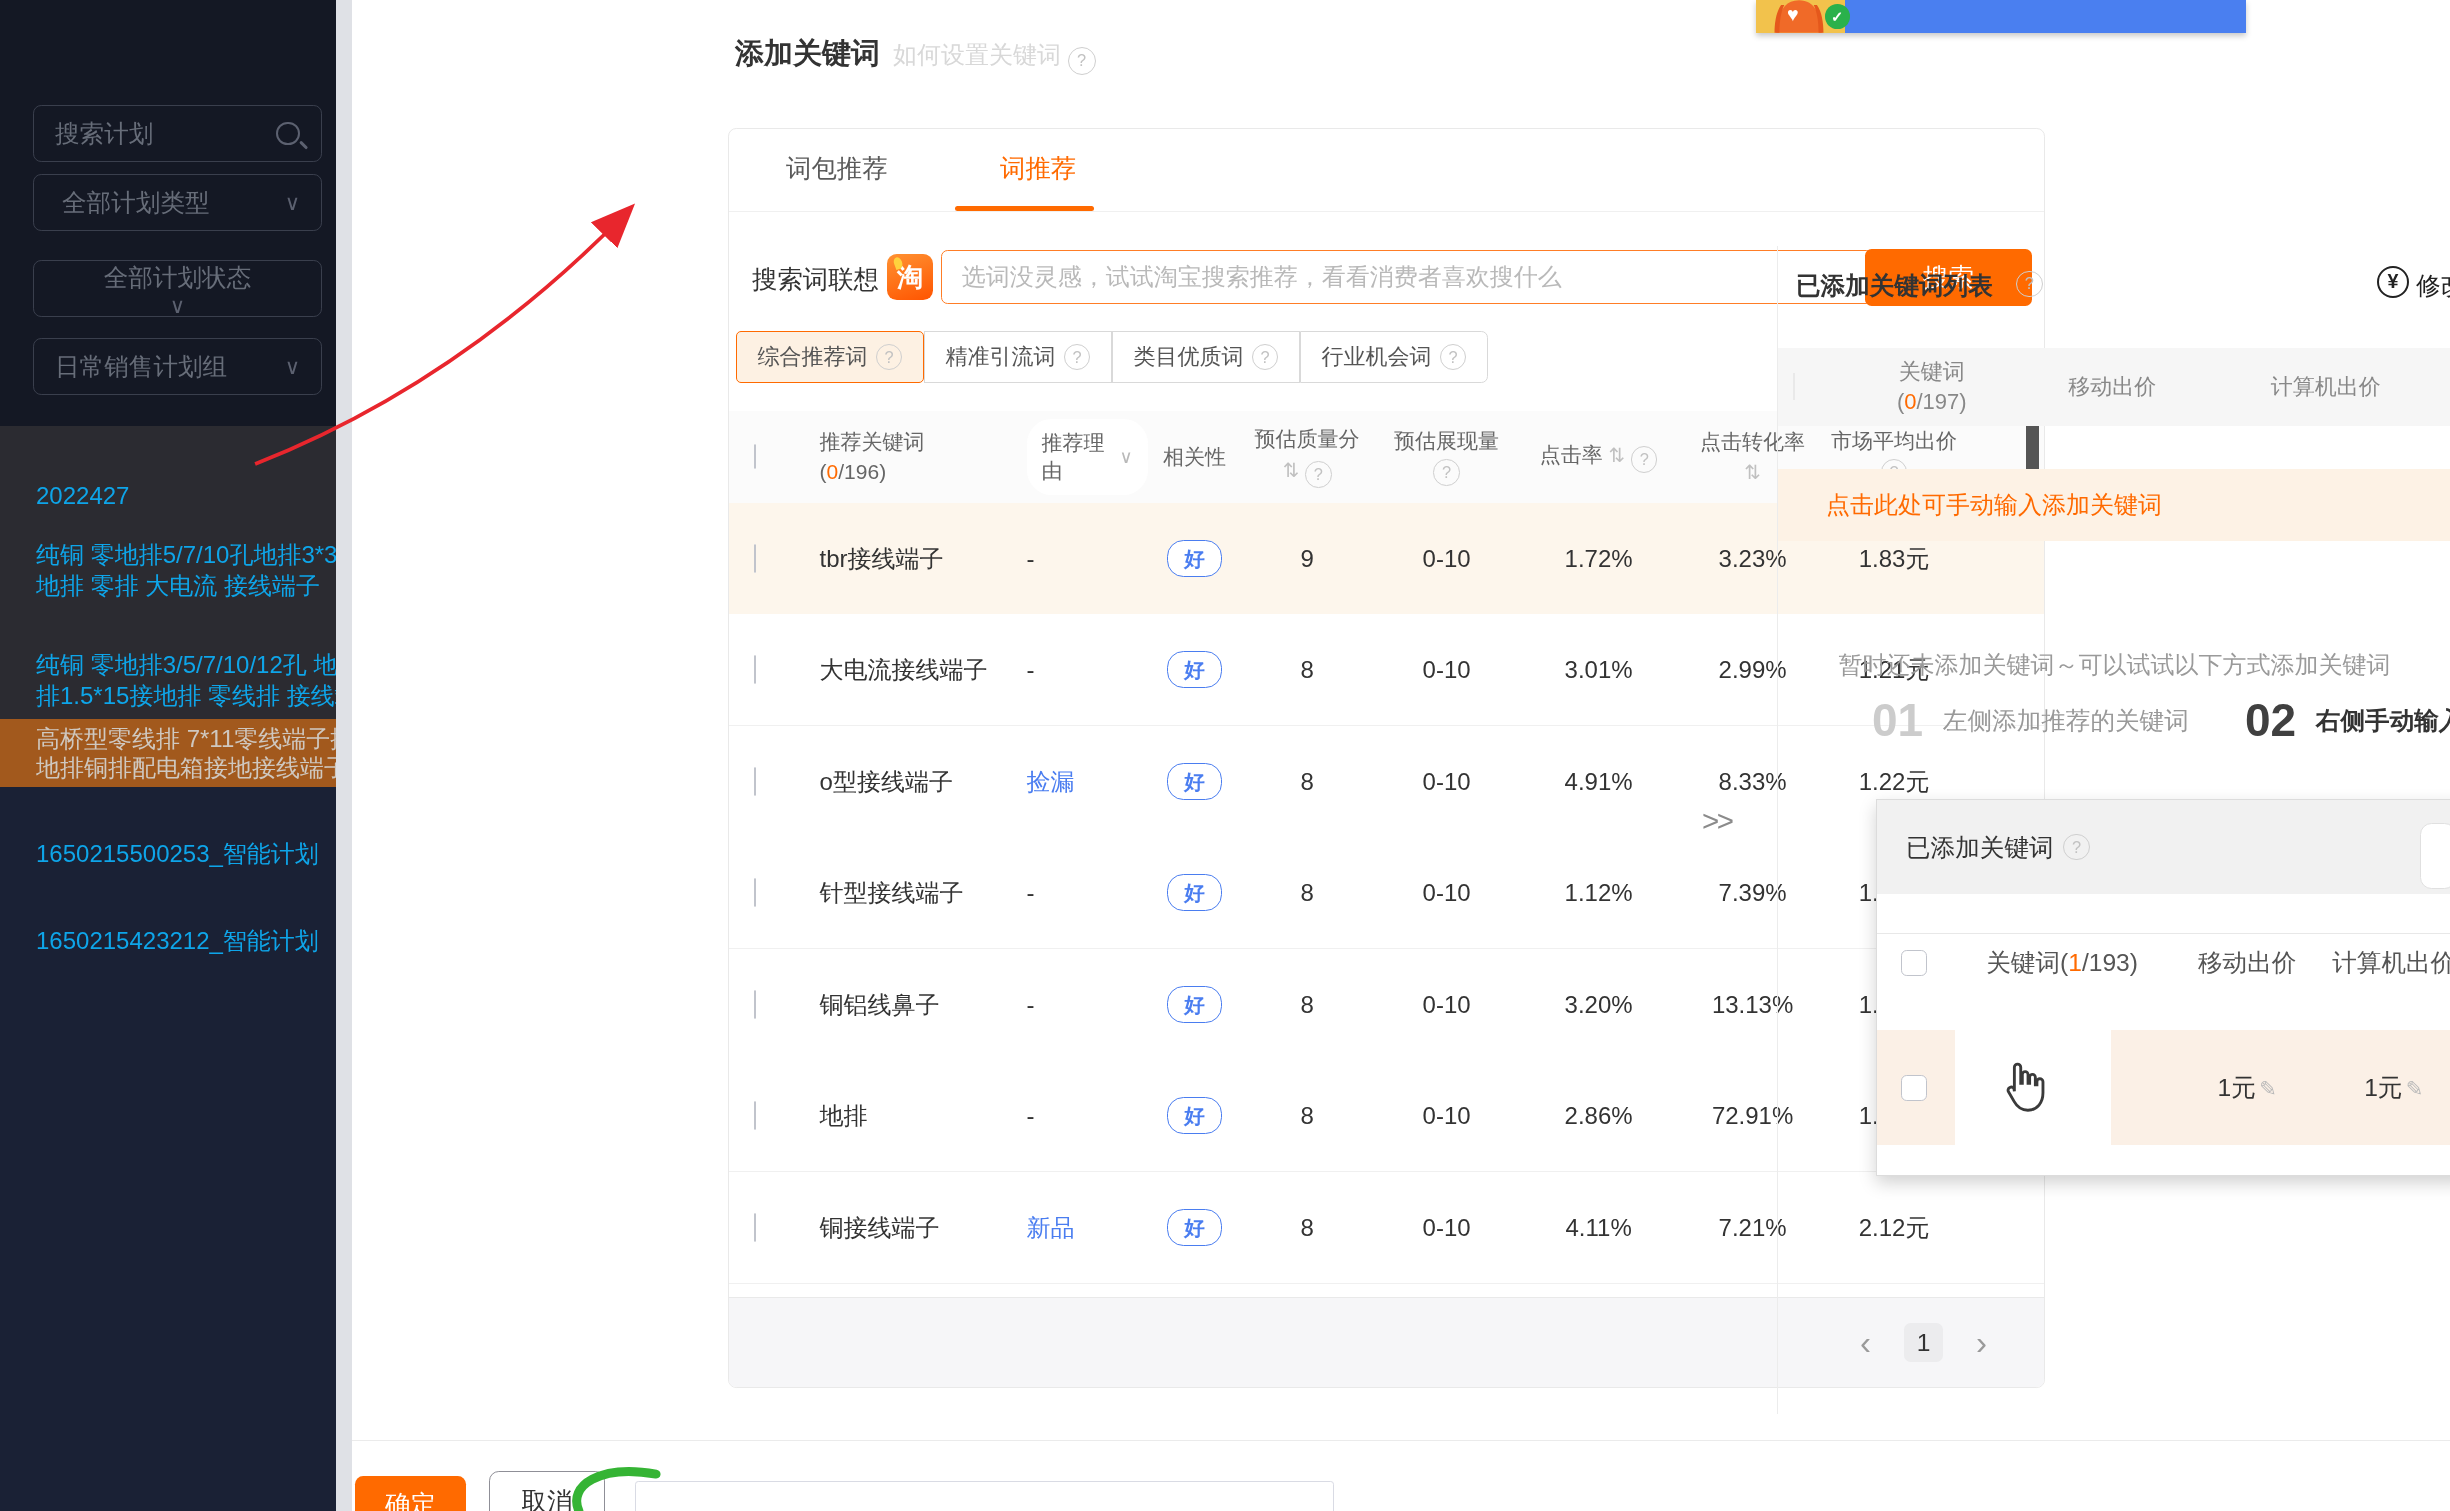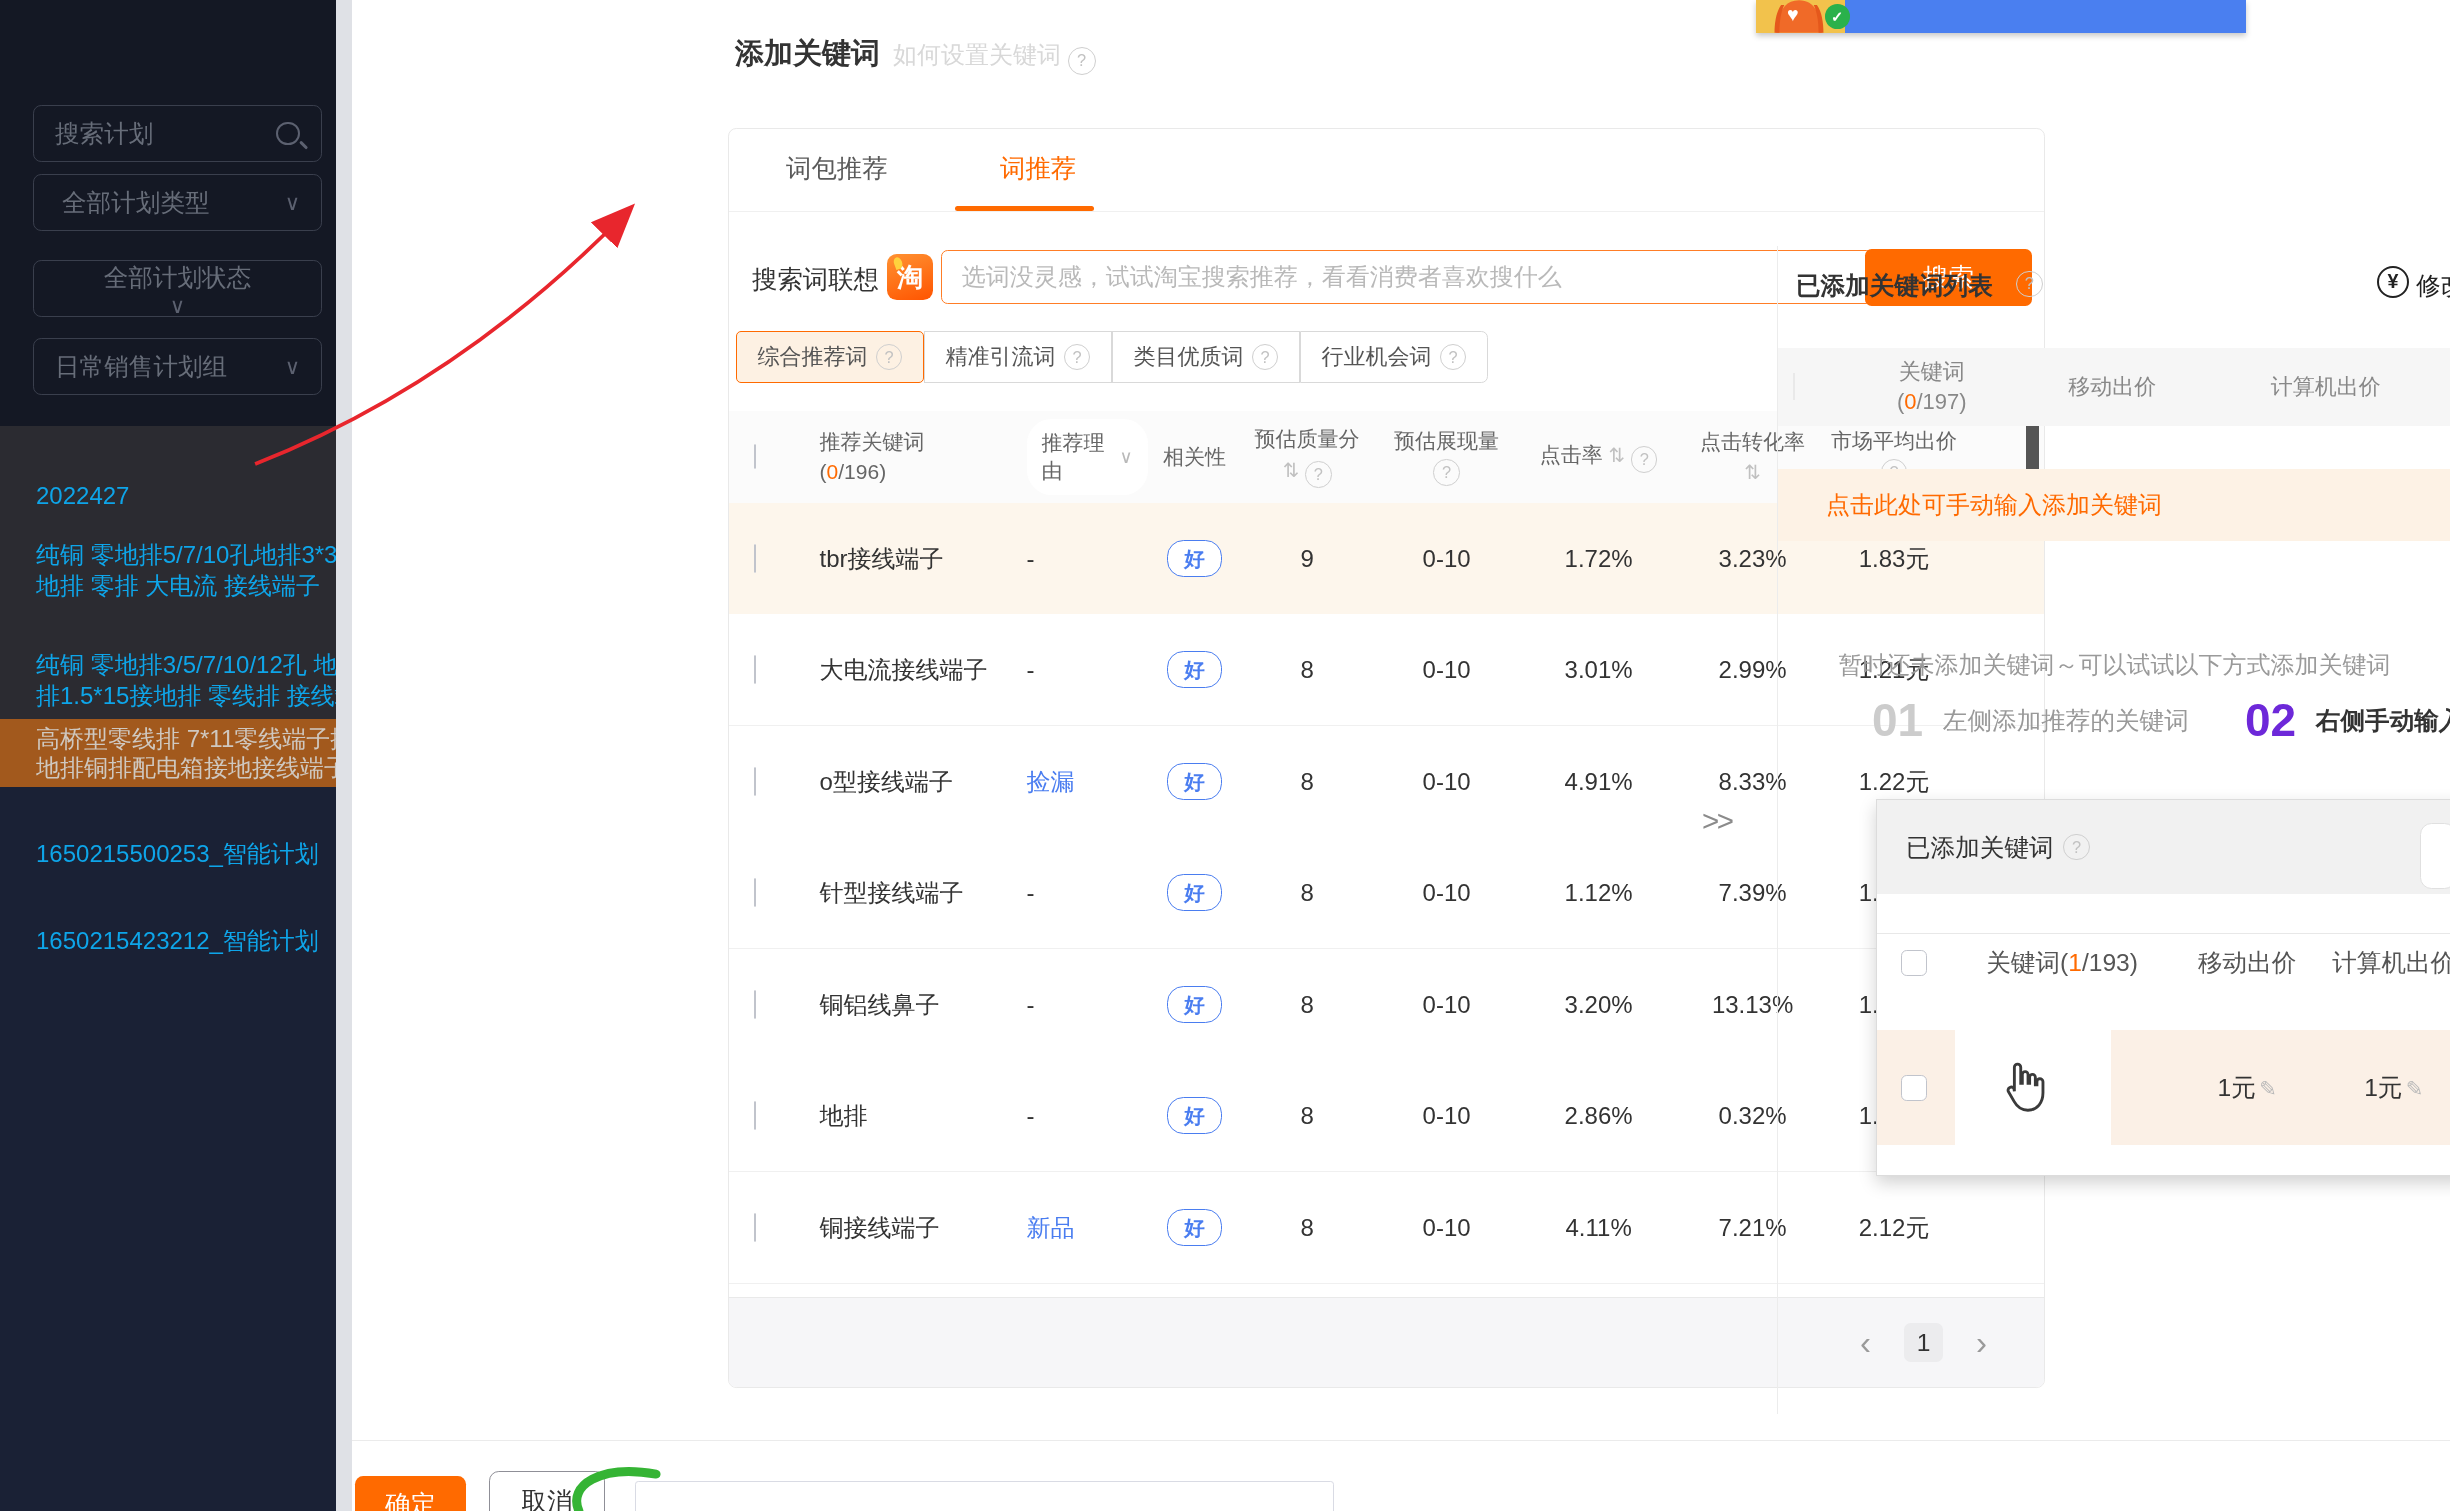--- a/index.html
+++ b/index.html
@@ -103,21 +103,21 @@
   .pc-check{width:57px;}
   .pc-kw{width:164px;text-align:center;}
   .pc-mob{width:197px;text-align:center;}
   .pc-pc{width:230px;text-align:center;}
   .p-orange{position:absolute;left:0;top:223px;width:100%;height:72px;background:#fdf2e5;display:flex;align-items:center;}
   .p-orange span{margin-left:48px;color:#ff6a00;font-size:24px;}
   .p-empty{position:absolute;left:0;top:403px;width:100%;text-align:center;color:#9a9a9a;font-size:24px;}
   .step{position:absolute;top:447px;display:flex;align-items:center;gap:19.7px;white-space:nowrap;}
   .step-num{font-size:46px;font-weight:bold;color:#ccc;}
   .step-txt{font-size:24.6px;color:#999;}
-  .step2 .step-num{color:#6d28d9;text-align:right;}
+  .step2 .step-num{color:#404040;text-align:right;}
   .step2 .step-txt{color:#333;font-weight:bold;}
 
   .popup{position:absolute;left:98px;top:553px;width:590px;height:375px;background:#fff;border:0.8px solid #dcdcdc;
     box-shadow:0 6.6px 16.4px rgba(0,0,0,0.18);filter:blur(0.3px);}
   .pop-head{position:absolute;left:0;top:0;width:100%;height:94px;background:#f1f1f1;display:flex;align-items:center;}
   .pop-head .t{margin-left:29px;font-size:24.6px;color:#333;}
   .pop-thumb{position:absolute;right:11.5px;top:23px;width:34px;height:64px;background:#fff;border:0.8px solid #e0e0e0;border-radius:11.5px;}
   .pop-div{position:absolute;left:0;top:133px;width:100%;height:0.8px;background:#e8e8e8;}
   .pop-cols{position:absolute;left:0;width:100%;display:flex;align-items:center;font-size:24.6px;color:#555;}
   .pop-hrow{top:146px;}
@@ -341,21 +341,21 @@
         <div class="c-price">1.45元</div>
       </div>
       <div class="trow" style="top:931px;">
         <div class="c-check"><span class="cb"></span></div>
         <div class="c-kw">地排</div>
         <div class="c-reason">-</div>
         <div class="c-rel"><span class="badge-good">好</span></div>
         <div class="c-score">8</div>
         <div class="c-imp">0-10</div>
         <div class="c-ctr">2.86%</div>
-        <div class="c-cvr">0.32%</div>
+        <div class="c-cvr">72.91%</div>
         <div class="c-price">1.89元</div>
       </div>
       <div class="trow" style="top:1043px;">
         <div class="c-check"><span class="cb"></span></div>
         <div class="c-kw">铜接线端子</div>
         <div class="c-reason blue-link">新品</div>
         <div class="c-rel"><span class="badge-good">好</span></div>
         <div class="c-score">8</div>
         <div class="c-imp">0-10</div>
         <div class="c-ctr">4.11%</div>

